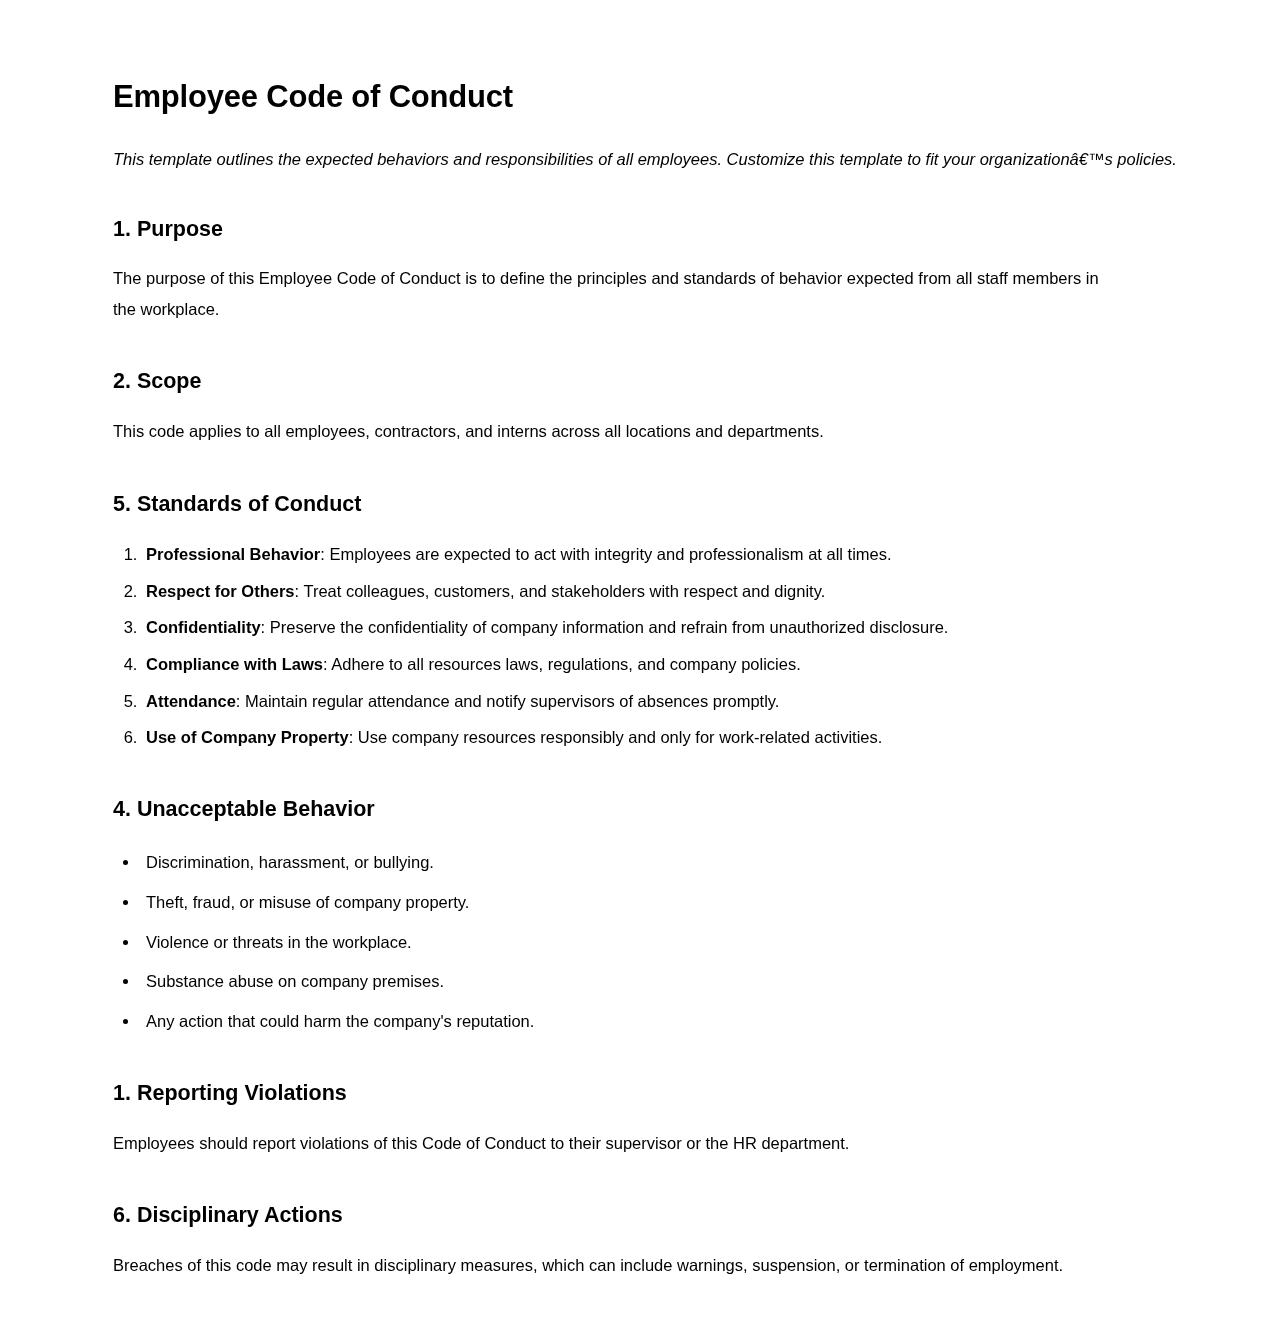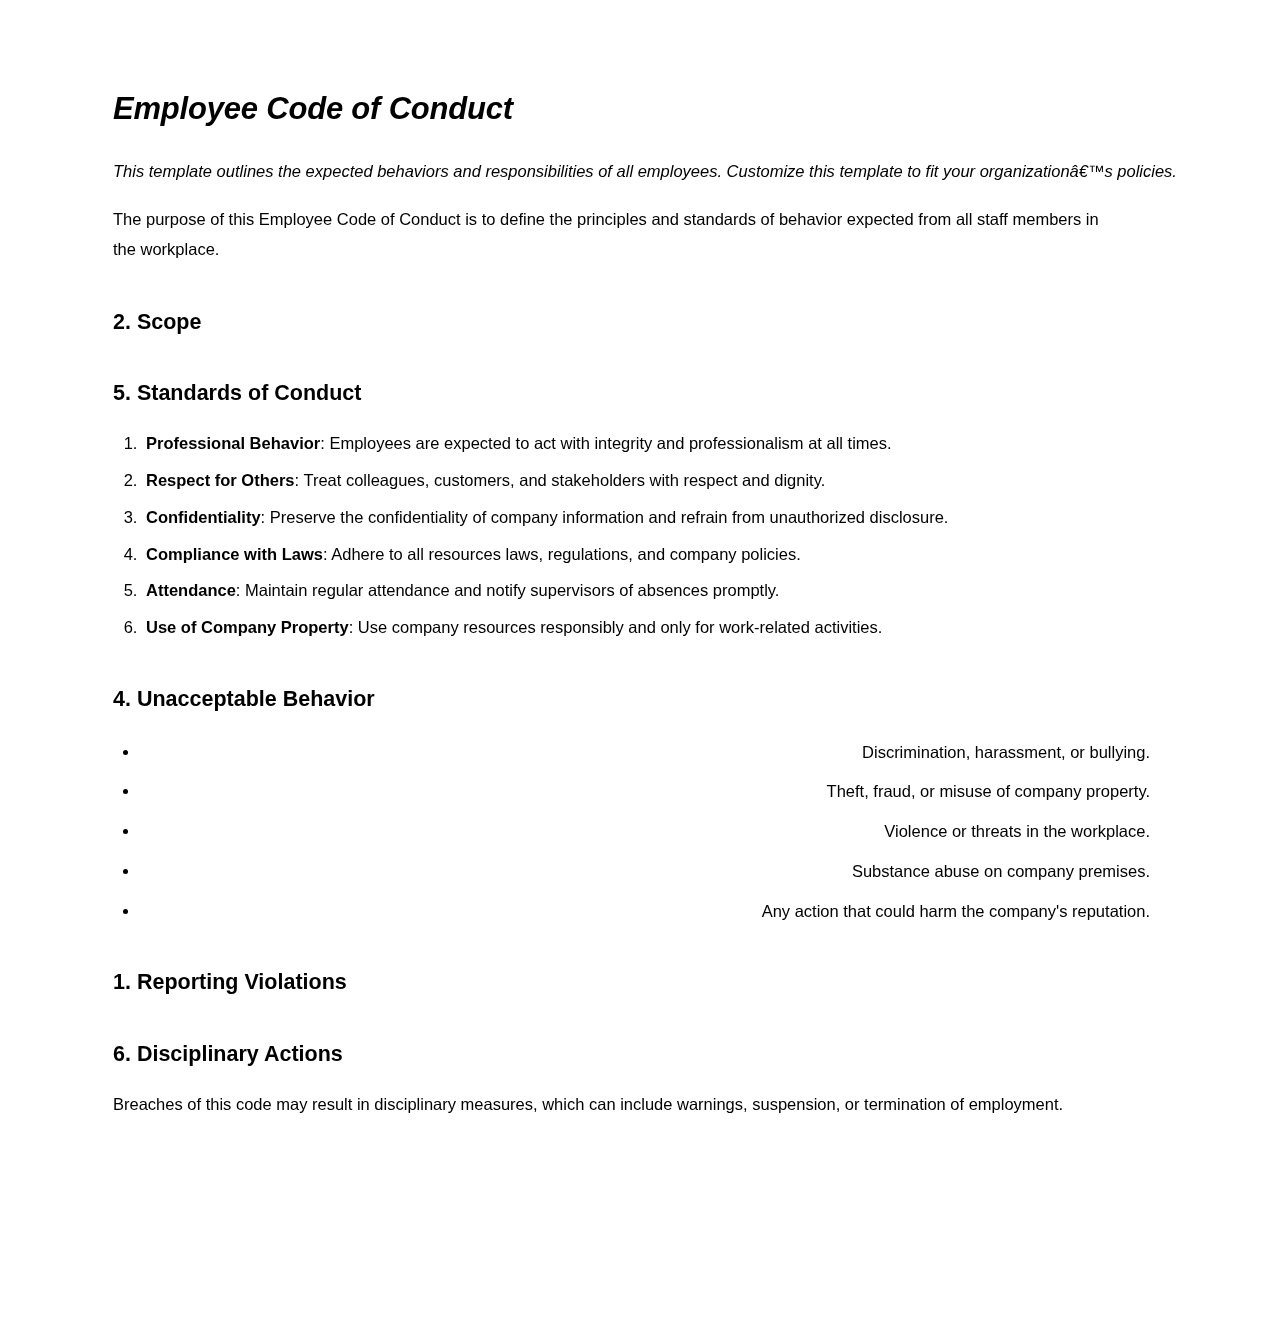--- a/index.html
+++ b/index.html
@@ -16,23 +16,22 @@
   }
   .page {
     padding: 78px 113px 0 113px;
     box-sizing: border-box;
     width: 1263px;
   }
   .doc-title {
     font-size: 31px;
     font-weight: bold;
     line-height: 1.25;
-    margin: 12px 0 0 0;
+    margin: 0 0 0 0;
     letter-spacing: -0.2px;
-    font-style: italic;
   }
   .doc-subtitle {
     font-size: 16.5px;
     font-style: italic;
     line-height: 1.5;
     margin: 30px 0 0 0;
     white-space: nowrap;
   }
   .section {
     margin: 0;
@@ -64,41 +63,42 @@
     font-size: 16.5px;
     line-height: 1.68;
     margin: 25px 0 0 0;
     padding-left: 27px;
     list-style-type: disc;
     list-style-position: outside;
   }
   ul.bullet-list li {
     margin: 0 0 12px 0;
     padding-left: 6px;
-    text-align: right;
   }
   .lead-in {
     font-weight: bold;
   }
 </style>
 </head>
 <body>
 
 <div class="page">
 
   <h1 class="doc-title">Employee Code of Conduct</h1>
 
   <p class="doc-subtitle">This template outlines the expected behaviors and responsibilities of all employees. Customize this template to fit your organizationâ€™s policies.</p>
 
   <div class="section">
+    <h2 class="section-heading">1. Purpose</h2>
     <p class="para">The purpose of this Employee Code of Conduct is to define the principles and standards of behavior expected from all staff members in the workplace.</p>
   </div>
 
   <div class="section">
     <h2 class="section-heading">2. Scope</h2>
+    <p class="para">This code applies to all employees, contractors, and interns across all locations and departments.</p>
   </div>
 
   <div class="section">
     <h2 class="section-heading">5. Standards of Conduct</h2>
     <ol class="num-list">
       <li>
         <span class="lead-in">Professional Behavior</span><span>: Employees are expected to act with integrity and professionalism at all times.</span>
       </li>
       <li>
         <span class="lead-in">Respect for Others</span><span>: Treat colleagues, customers, and stakeholders with respect and dignity.</span>
@@ -124,20 +124,21 @@
       <li>Discrimination, harassment, or bullying.</li>
       <li>Theft, fraud, or misuse of company property.</li>
       <li>Violence or threats in the workplace.</li>
       <li>Substance abuse on company premises.</li>
       <li>Any action that could harm the company's reputation.</li>
     </ul>
   </div>
 
   <div class="section">
     <h2 class="section-heading">1. Reporting Violations</h2>
+    <p class="para">Employees should report violations of this Code of Conduct to their supervisor or the HR department.</p>
   </div>
 
   <div class="section">
     <h2 class="section-heading">6. Disciplinary Actions</h2>
     <p class="para">Breaches of this code may result in disciplinary measures, which can include warnings, suspension, or termination of employment.</p>
   </div>
 
 </div>
 
 </body></html>

